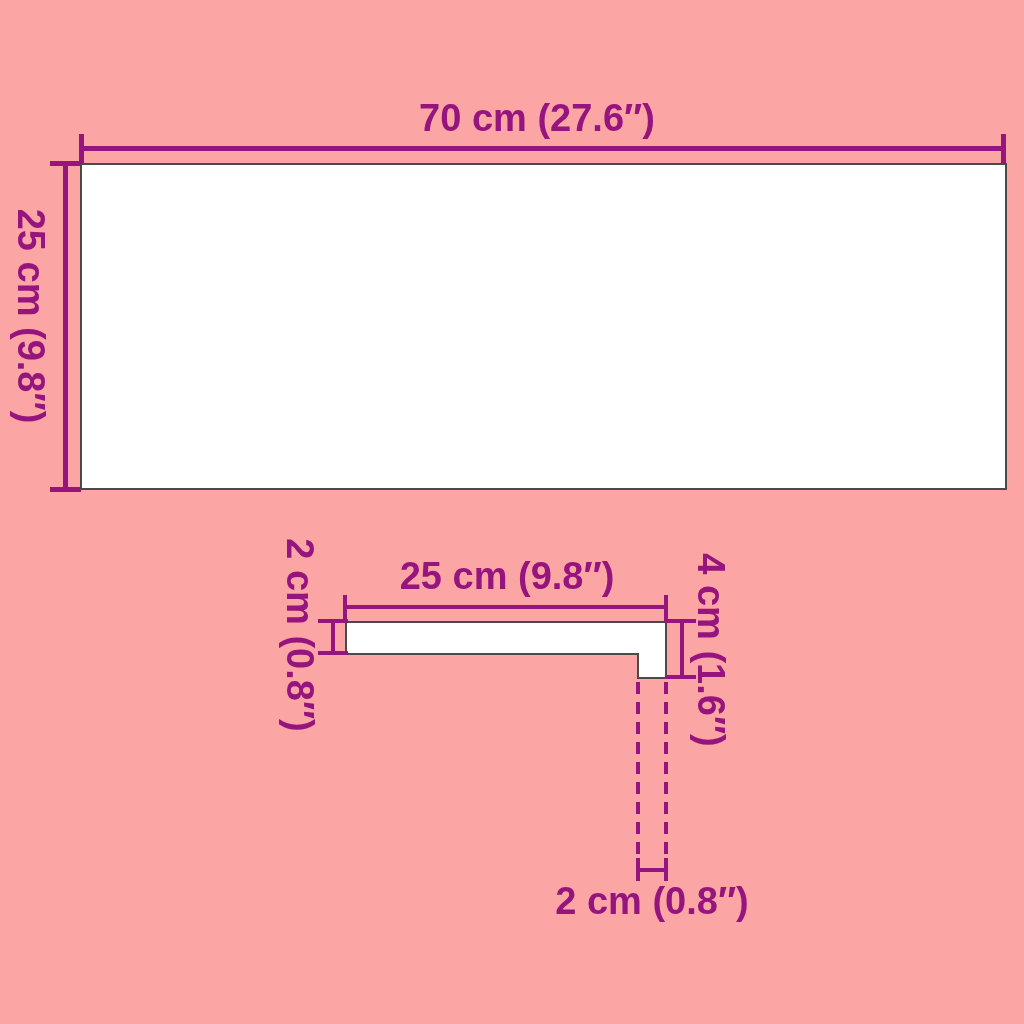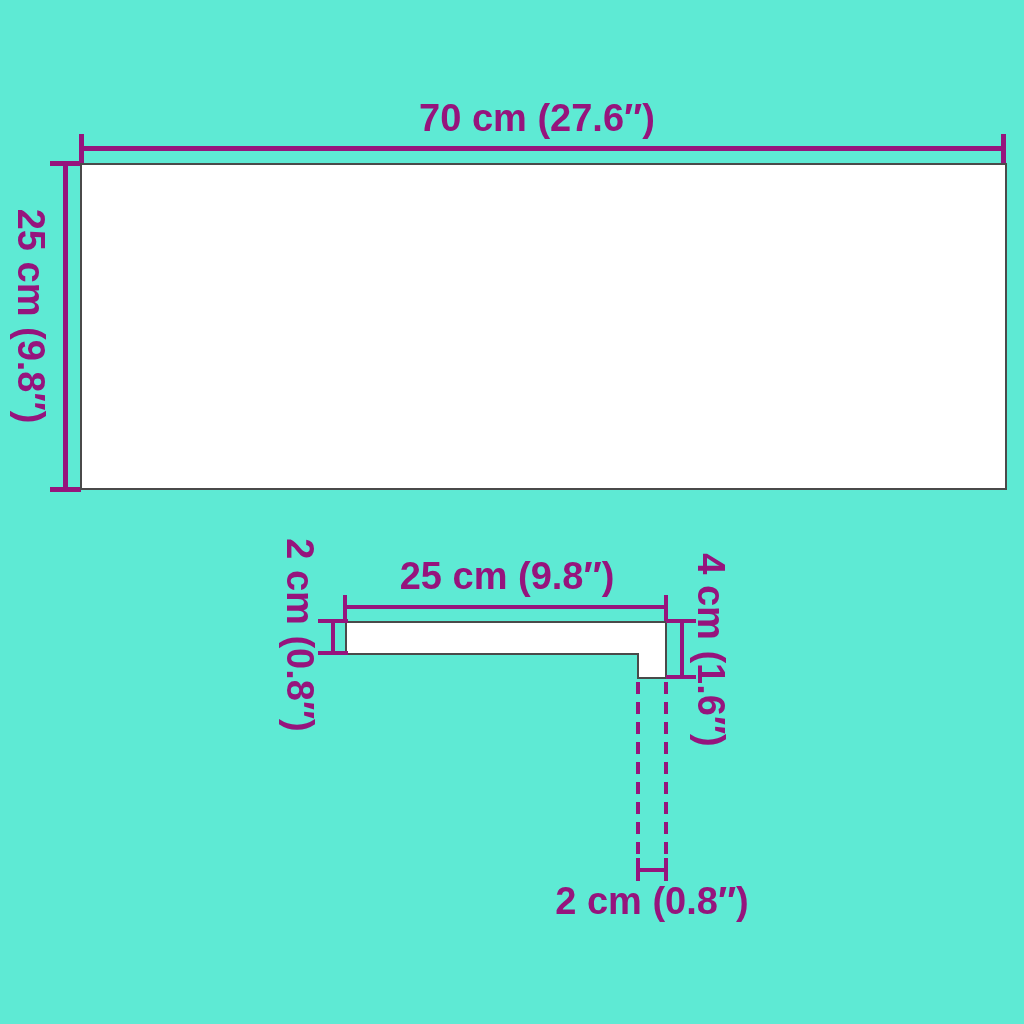--- a/index.html
+++ b/index.html
@@ -1,19 +1,19 @@
 <!DOCTYPE html>
 <html><head>
 <meta charset="utf-8">
 <style>
   html,body{margin:0;padding:0;background:#ffffff;}
   #canvas{
     position:relative;
     width:1024px;height:1024px;
-    background:#5eead4;
+    background:#fca5a5;
     overflow:hidden;
     font-family:"Liberation Sans", sans-serif;
   }
   .dim-label{
     position:absolute;
     color:#96147d;
     font-size:38px;
     font-weight:bold;
     line-height:40px;
     white-space:nowrap;

